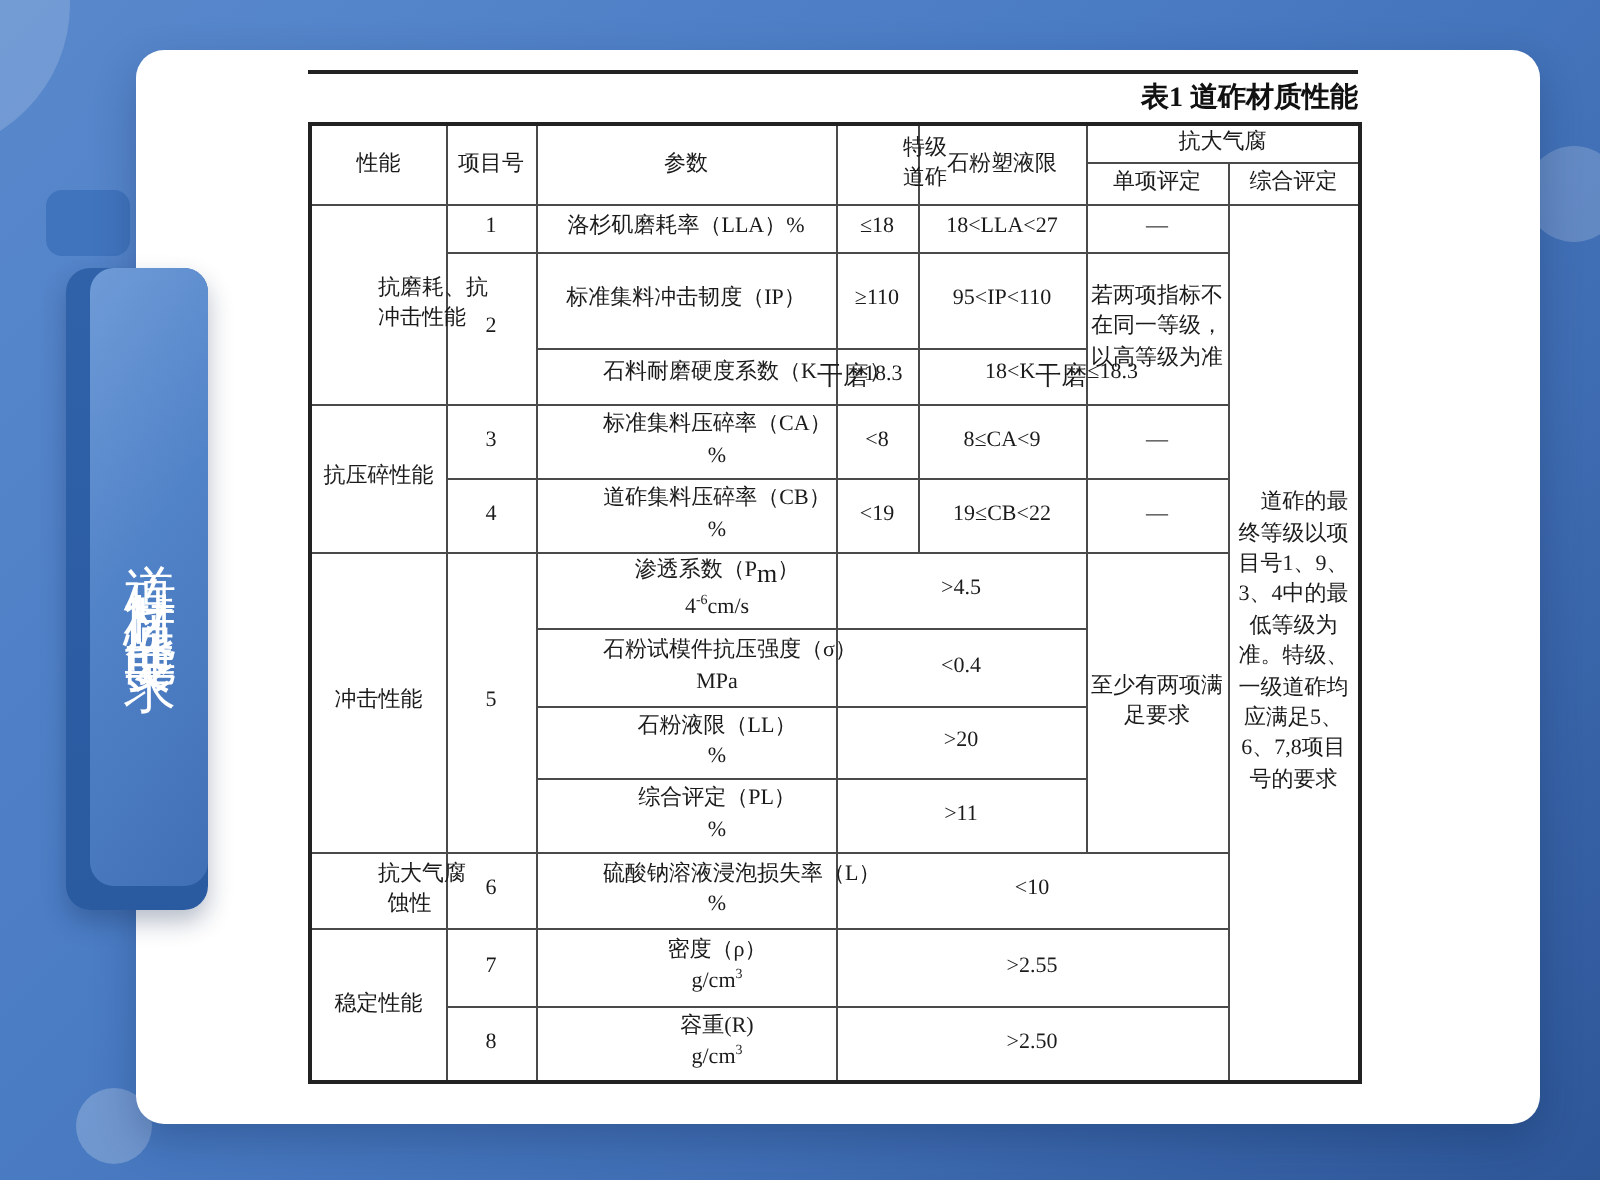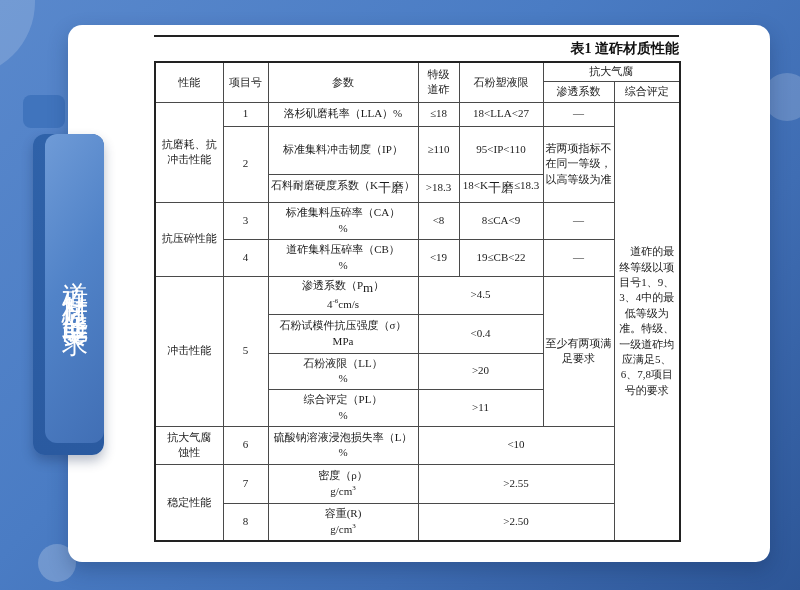--- a/index.html
+++ b/index.html
@@ -34,21 +34,21 @@
   
   .top-rule{position:absolute;left:154px;top:35px;width:525px;border-top:2px solid #222;}
   .tbl-title{position:absolute;left:154px;top:40px;width:525px;text-align:right;
              font-size:14px;font-weight:bold;color:#111;}
 
   
   table.ballast{position:absolute;left:154px;top:61px;width:525px;border-collapse:collapse;
                 table-layout:fixed;border:2px solid #222;}
   table.ballast td{border:1px solid #4a4a4a;text-align:center;vertical-align:middle;
                    font-size:11px;color:#1b1b1b;padding:0 2px;line-height:1.4;}
-  td .ln{white-space:nowrap;}
+  td .ln{white-space:nowrap;margin-left:31px;}
   td.justify{text-align:justify;padding:2px 6px;line-height:1.6;word-break:break-all;}
   td.note{text-align:justify;padding:4px 6px;line-height:1.85;word-break:break-all;
           text-indent:1em;}
   sub.s{font-size:13px;}
   sup.s{font-size:7px;}
 </style>
 </head>
 <body>
 
 <div id="stage">
@@ -85,21 +85,21 @@
         <td rowspan="2">项目号</td>
         <td rowspan="2">参数</td>
         <td rowspan="2">
           <div class="ln">特级</div>
           <div class="ln">道砟</div>
         </td>
         <td rowspan="2">石粉塑液限</td>
         <td colspan="2">抗大气腐</td>
       </tr>
       <tr style="height:21px">
-        <td>渗透系数</td>
+        <td>单项评定</td>
         <td>综合评定</td>
       </tr>
 
       <tr style="height:24px">
         <td rowspan="3">
           <div class="ln">抗磨耗、抗</div>
           <div class="ln">冲击性能</div>
         </td>
         <td>1</td>
         <td>洛杉矶磨耗率（LLA）%</td>

